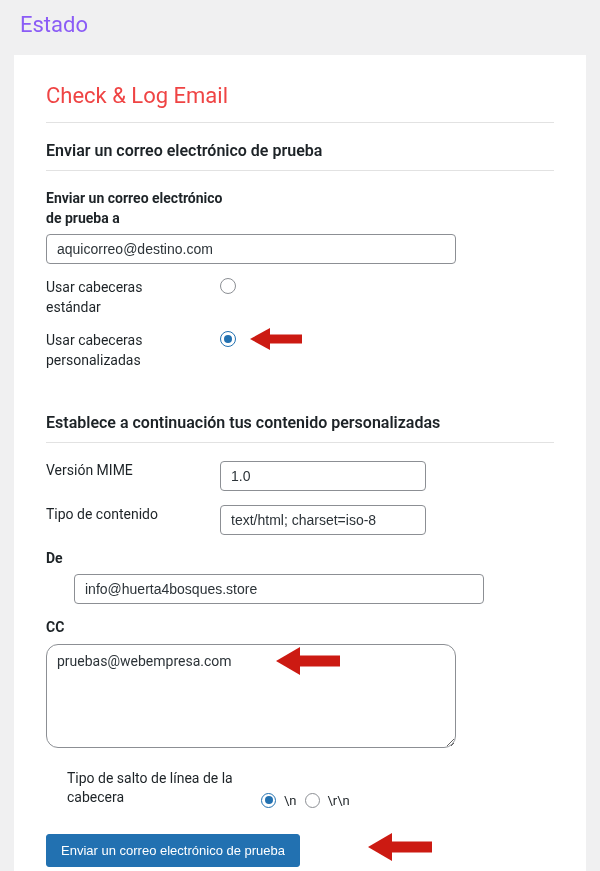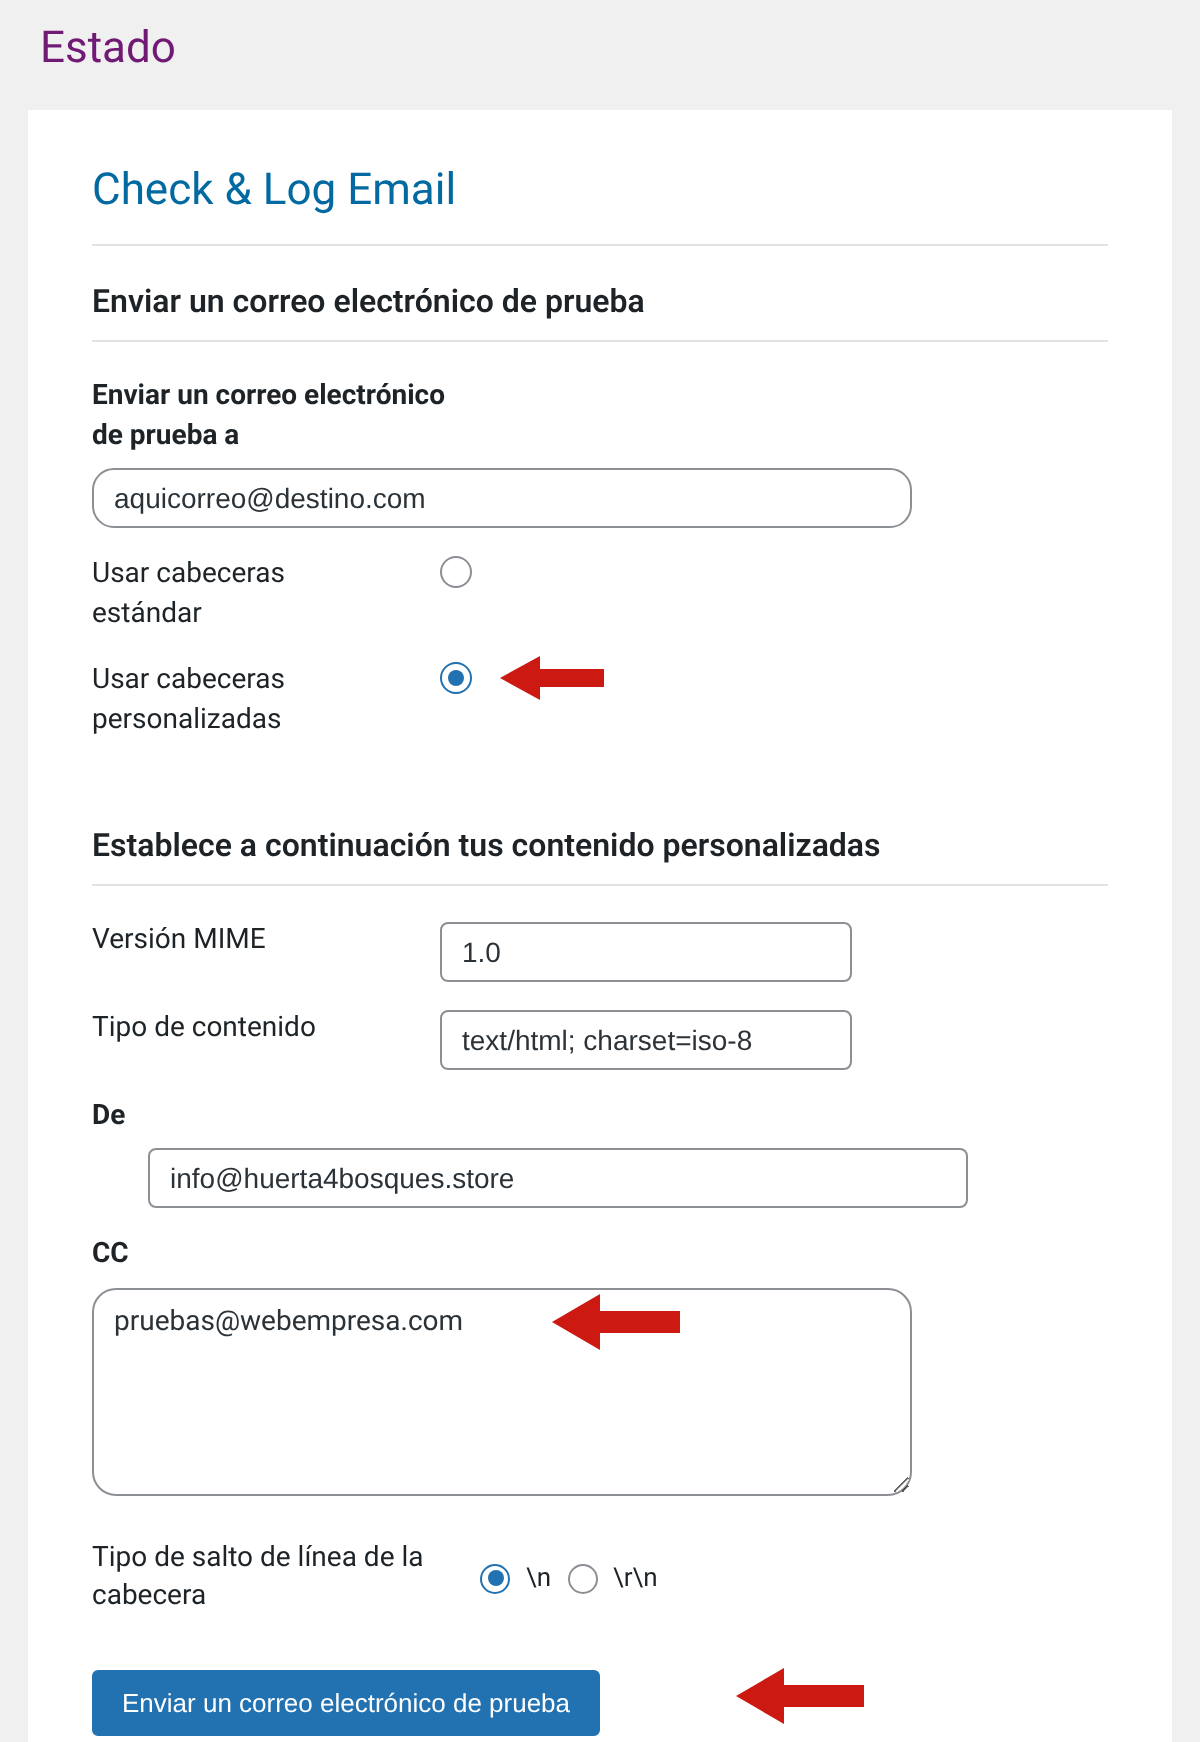--- a/index.html
+++ b/index.html
@@ -7,32 +7,32 @@
       font-family: -apple-system, BlinkMacSystemFont, "Segoe UI", Roboto, Helvetica, Arial, sans-serif;
       background: #f0f0f1;
       color: #1d2327;
       width: 600px;
       font-size: 14px;
     }
     .page-header {
       padding: 12px 20px 8px;
       font-size: 22px;
       font-weight: 400;
-      color: #701a75;
+      color: #8b5cf6;
     }
     .card {
       background: #fff;
       margin: 10px 14px 18px;
       padding: 28px 32px 30px;
     }
     .card-title {
       font-size: 22px;
       font-weight: 400;
       margin-bottom: 14px;
-      color: #0369a1;
+      color: #ef4444;
     }
     .divider {
       border: none;
       border-top: 1px solid #e2e2e2;
       margin: 0 0 18px 0;
     }
     .section-title {
       font-size: 16px;
       font-weight: 600;
       color: #1d2327;
@@ -153,21 +153,21 @@
 
 <div class="card">
   <div class="card-title">Check &amp; Log Email</div>
   <hr class="divider">
 
   <div class="section-title">Enviar un correo electrónico de prueba</div>
   <hr class="divider">
 
   <div class="field-block">
     <label class="field-label" style="max-width:180px;">Enviar un correo electrónico de prueba a</label>
-    <input type="text" class="text-input" style="max-width: 410px; border-radius: 11px;" value="aquicorreo@destino.com">
+    <input type="text" class="text-input" style="max-width: 410px;" value="aquicorreo@destino.com">
   </div>
 
   <div class="row">
     <div class="row-label">Usar cabeceras estándar</div>
     <div class="row-control">
       <span class="radio"></span>
     </div>
   </div>
 
   <div class="row">
@@ -207,21 +207,21 @@
 
   <div class="field-block cc-wrap">
     <label class="field-label">CC</label>
     <textarea class="cc-textarea" style="max-width: 410px;">pruebas@webempresa.com</textarea>
     <svg class="arrow" style="left:228px; top:26px;" width="70" height="34" viewBox="0 0 70 34">
       <path d="M 66 17 L 22 17" stroke="#cc1a12" stroke-width="11" fill="none"></path>
       <path d="M 2 17 L 26 3 L 26 31 Z" fill="#cc1a12"></path>
     </svg>
   </div>
 
-  <div class="row" style="margin-top:18px; align-items:center;">
+  <div class="row" style="margin-top:18px; align-items:flex-end;margin-left:21px;">
     <div class="row-label" style="width:170px;">Tipo de salto de línea de la cabecera</div>
     <div class="row-control inline-radio-group">
       <span class="radio checked"></span>
       <span>\n</span>
       <span class="radio"></span>
       <span>\r\n</span>
     </div>
   </div>
 
   <div class="submit-row">

